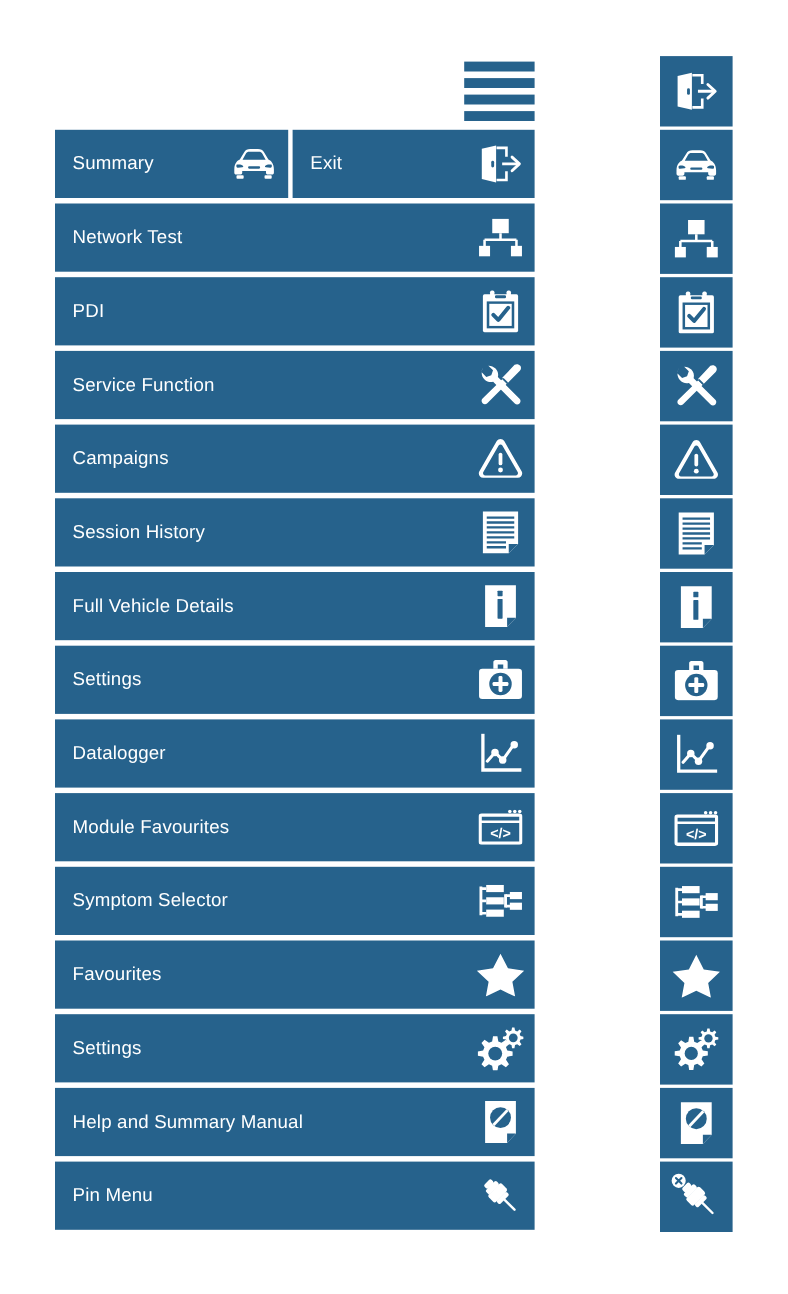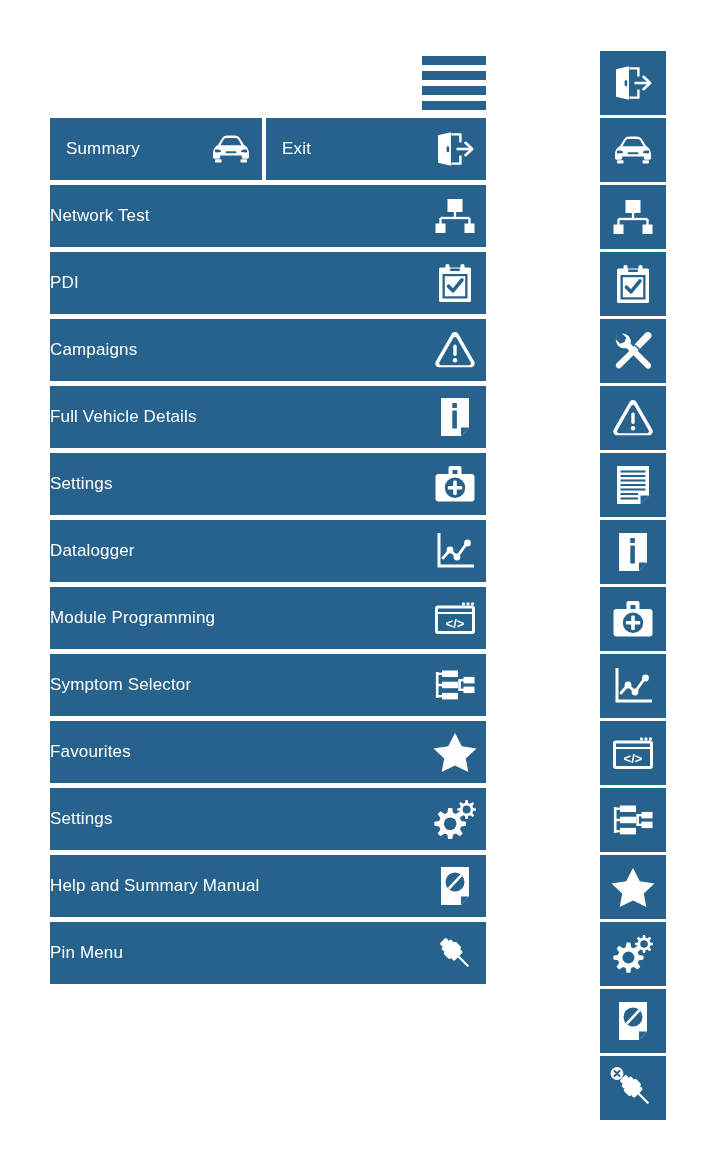--- a/index.html
+++ b/index.html
@@ -70,21 +70,21 @@
     display: flex;
     align-items: center;
     cursor: pointer;
   }
 
   .menu-label {
     color: #ffffff;
     font-size: 17px;
     font-weight: 400;
     letter-spacing: 0.15px;
-    padding-left: 0;
+    padding-left: 16px;
     white-space: nowrap;
   }
   .split-cell .menu-label { padding-left: 16px; text-align: center; }
 
   .menu-icon {
     position: absolute;
     right: 8px;
     top: 50%;
     transform: translateY(-50%);
     width: 46px;
@@ -180,33 +180,66 @@
         <rect x="23.5" y="1" width="4" height="7" rx="1.6" fill="#ffffff"></rect>
         <rect x="2" y="4.5" width="32" height="34.5" rx="1.5" fill="#ffffff"></rect>
         <rect x="13" y="5.5" width="10" height="2.6" rx="1.1" fill="#26628c"></rect>
         <rect x="5.5" y="11" width="25" height="24.5" fill="#26628c"></rect>
         <rect x="7.8" y="13.2" width="20.4" height="20.1" fill="#ffffff"></rect>
         <path d="M11.5 23.2 L16 27.8 L25 16.8" stroke="#26628c" stroke-width="3.6" fill="none" stroke-linecap="round" stroke-linejoin="round"></path>
       </svg>
     </span>
   </div>
 
+  <div class="menu-row">
+    <span class="menu-label">Service Function</span>
+    <span class="menu-icon">
+      <svg width="40" height="40" viewBox="0 0 40 40" fill="none">
+        <g>
+          <path d="M5.5 2.5 C2 6 2 11.5 5.5 15 C7.6 17.1 10.6 17.8 13.3 17.1 L33 36.8 C34.2 38 36.1 38 37.3 36.8 C38.5 35.6 38.5 33.7 37.3 32.5 L17.6 12.8 C18.3 10.1 17.6 7.1 15.5 5 C13.7 3.2 11.3 2.3 9 2.4 L13.2 6.6 L11.6 11.1 L7.1 12.7 L2.9 8.5 C2.8 6.3 3.7 4.3 5.5 2.5 Z" fill="#ffffff"></path>
+        </g>
+        <g>
+          <path d="M33.8 1.6 C35.6 0.6 37.8 1 39 2.6 C40 4 39.8 5.9 38.6 7.1 L27.4 18.3 L22.6 13.5 Z" fill="#ffffff" transform="translate(-1,0)"></path>
+          <path d="M21.8 14.6 L25.9 18.7 L8 36.6 C6.8 37.8 4.9 37.8 3.7 36.6 C2.5 35.4 2.5 33.5 3.7 32.3 Z" fill="#ffffff"></path>
+          <path d="M22.2 14.2 L26.3 18.3" stroke="#26628c" stroke-width="1.6"></path>
+        </g>
+      </svg>
+    </span>
+  </div>
 
   <div class="menu-row">
     <span class="menu-label">Campaigns</span>
     <span class="menu-icon">
       <svg width="42" height="38" viewBox="0 0 42 38" fill="none">
         <path d="M17.6 3 C19.1 0.4 22.9 0.4 24.4 3 L40.2 30.5 C41.7 33.1 39.8 36.3 36.8 36.3 L5.2 36.3 C2.2 36.3 0.3 33.1 1.8 30.5 Z" fill="#ffffff"></path>
         <path d="M19.3 7 C20.1 5.7 21.9 5.7 22.7 7 L36.6 31.2 C37.4 32.5 36.4 34.2 34.9 34.2 L7.1 34.2 C5.6 34.2 4.6 32.5 5.4 31.2 Z" fill="#26628c"></path>
         <rect x="19.3" y="13.5" width="3.4" height="11.5" rx="1.7" fill="#ffffff"></rect>
         <circle cx="21" cy="29.3" r="2.2" fill="#ffffff"></circle>
       </svg>
     </span>
   </div>
 
+  <div class="menu-row">
+    <span class="menu-label">Session History</span>
+    <span class="menu-icon">
+      <svg width="34" height="40" viewBox="0 0 34 40" fill="none">
+        <path d="M1 1 L33 1 L33 30.5 L24.5 39 L1 39 Z" fill="#ffffff"></path>
+        <path d="M33 30.5 L24.5 39 L24.5 30.5 Z" fill="#26628c"></path>
+        <g stroke="#26628c" stroke-width="2.1">
+          <path d="M4.5 6.5 L29.5 6.5"></path>
+          <path d="M4.5 11 L29.5 11"></path>
+          <path d="M4.5 15.5 L29.5 15.5"></path>
+          <path d="M4.5 20 L29.5 20"></path>
+          <path d="M4.5 24.5 L29.5 24.5"></path>
+          <path d="M4.5 29 L22 29"></path>
+          <path d="M4.5 33.5 L22 33.5"></path>
+        </g>
+      </svg>
+    </span>
+  </div>
 
   <div class="menu-row">
     <span class="menu-label">Full Vehicle Details</span>
     <span class="menu-icon">
       <svg width="30" height="40" viewBox="0 0 30 40" fill="none">
         <path d="M1 1 L29 1 L29 30.5 L21 39 L1 39 Z" fill="#ffffff"></path>
         <path d="M29 30.5 L21 39 L21 30.5 Z" fill="#26628c"></path>
         <rect x="12.3" y="6" width="4.6" height="5" rx="0.6" fill="#26628c"></rect>
         <rect x="12.3" y="13.5" width="4.6" height="18" rx="0.6" fill="#26628c"></rect>
       </svg>
@@ -233,21 +266,21 @@
         <path d="M3 1 L3 33 L37 33" stroke="#ffffff" stroke-width="3" fill="none" stroke-linecap="square"></path>
         <path d="M7 25 L14 17 L21 24 L31 10" stroke="#ffffff" stroke-width="2.8" fill="none" stroke-linejoin="round" stroke-linecap="round"></path>
         <circle cx="14" cy="17" r="3.4" fill="#ffffff"></circle>
         <circle cx="21" cy="24" r="3.4" fill="#ffffff"></circle>
         <circle cx="31.5" cy="10" r="3.4" fill="#ffffff"></circle>
       </svg>
     </span>
   </div>
 
   <div class="menu-row">
-    <span class="menu-label">Module Programming</span>
+    <span class="menu-label">Module Favourites</span>
     <span class="menu-icon">
       <svg width="40" height="32" viewBox="0 0 40 32" fill="none">
         <circle cx="28.5" cy="1.8" r="1.6" fill="#ffffff"></circle>
         <circle cx="33" cy="1.8" r="1.6" fill="#ffffff"></circle>
         <circle cx="37.5" cy="1.8" r="1.6" fill="#ffffff"></circle>
         <rect x="1.5" y="5" width="37" height="25.5" rx="1.5" stroke="#ffffff" stroke-width="3" fill="none"></rect>
         <path d="M1.5 11 L38.5 11" stroke="#ffffff" stroke-width="2.2"></path>
         <text x="20" y="25.5" font-family="'Liberation Sans', sans-serif" font-size="13" font-weight="bold" fill="#ffffff" text-anchor="middle">&lt;/&gt;</text>
       </svg>
     </span>

